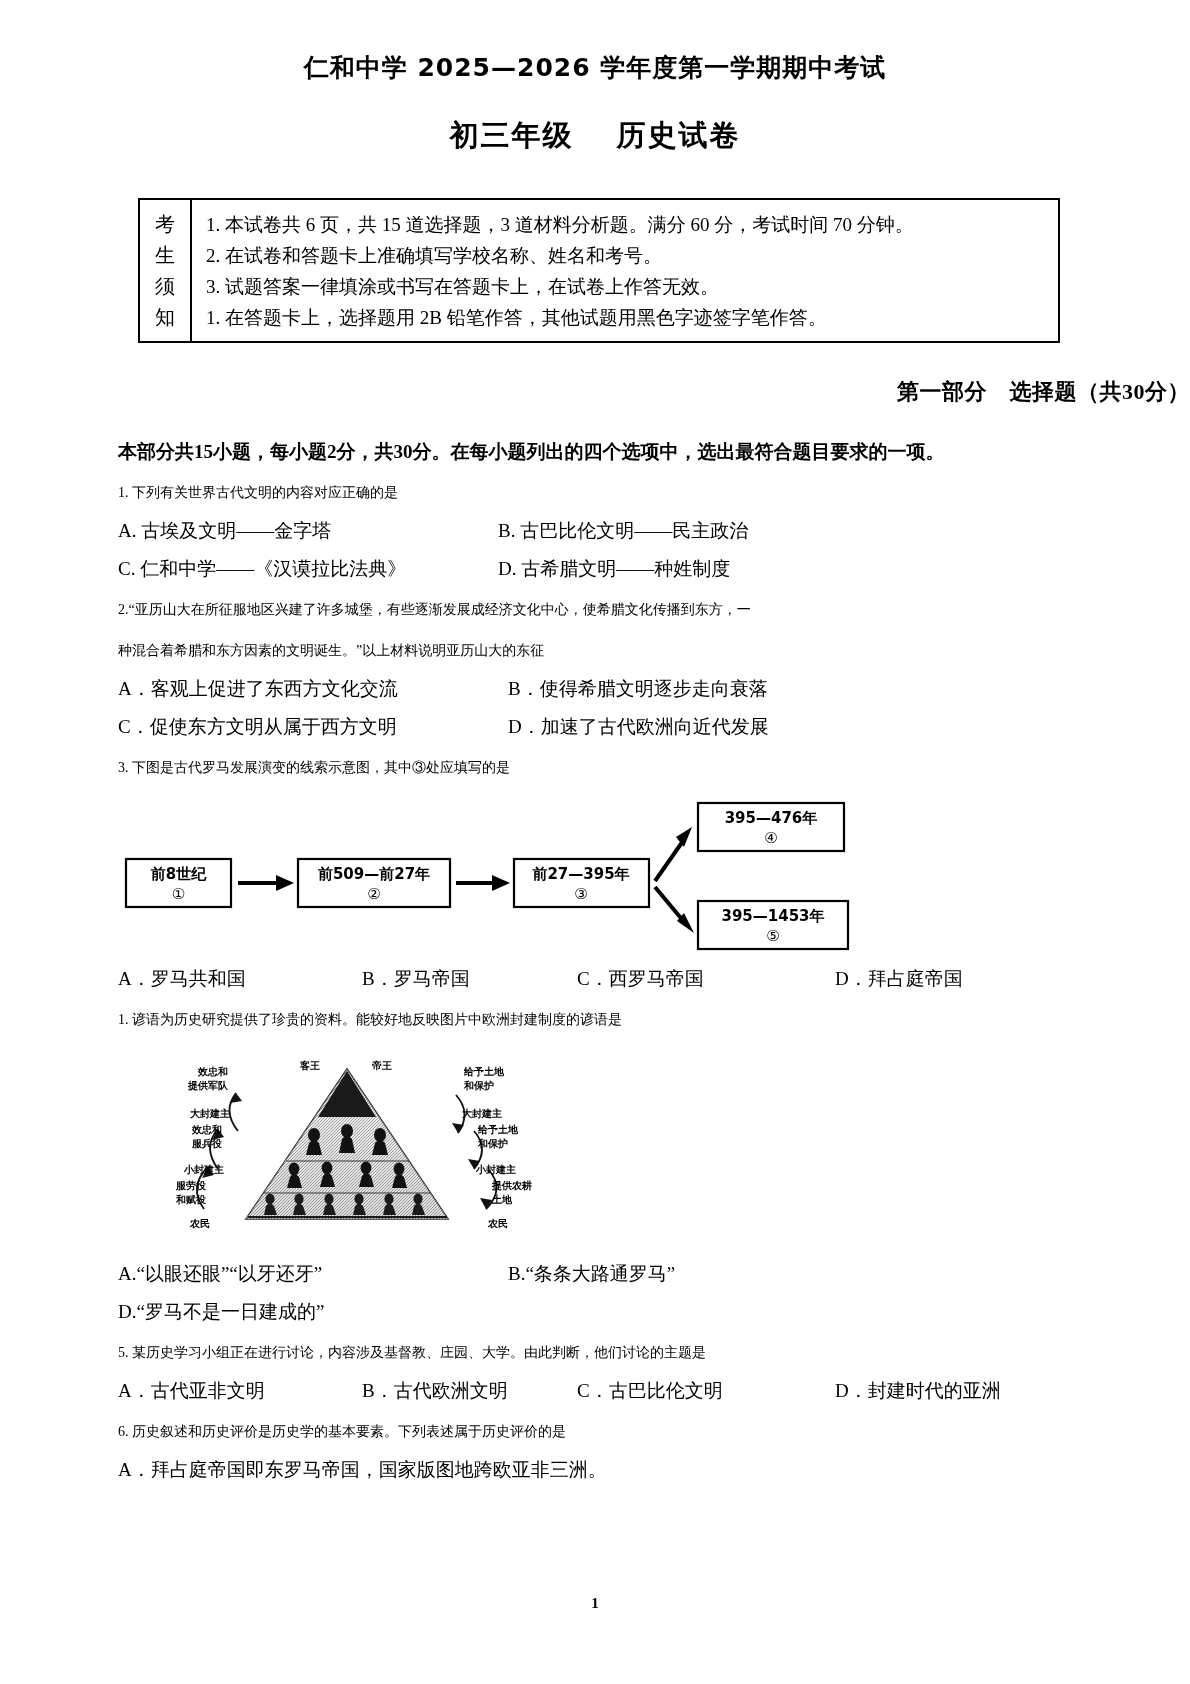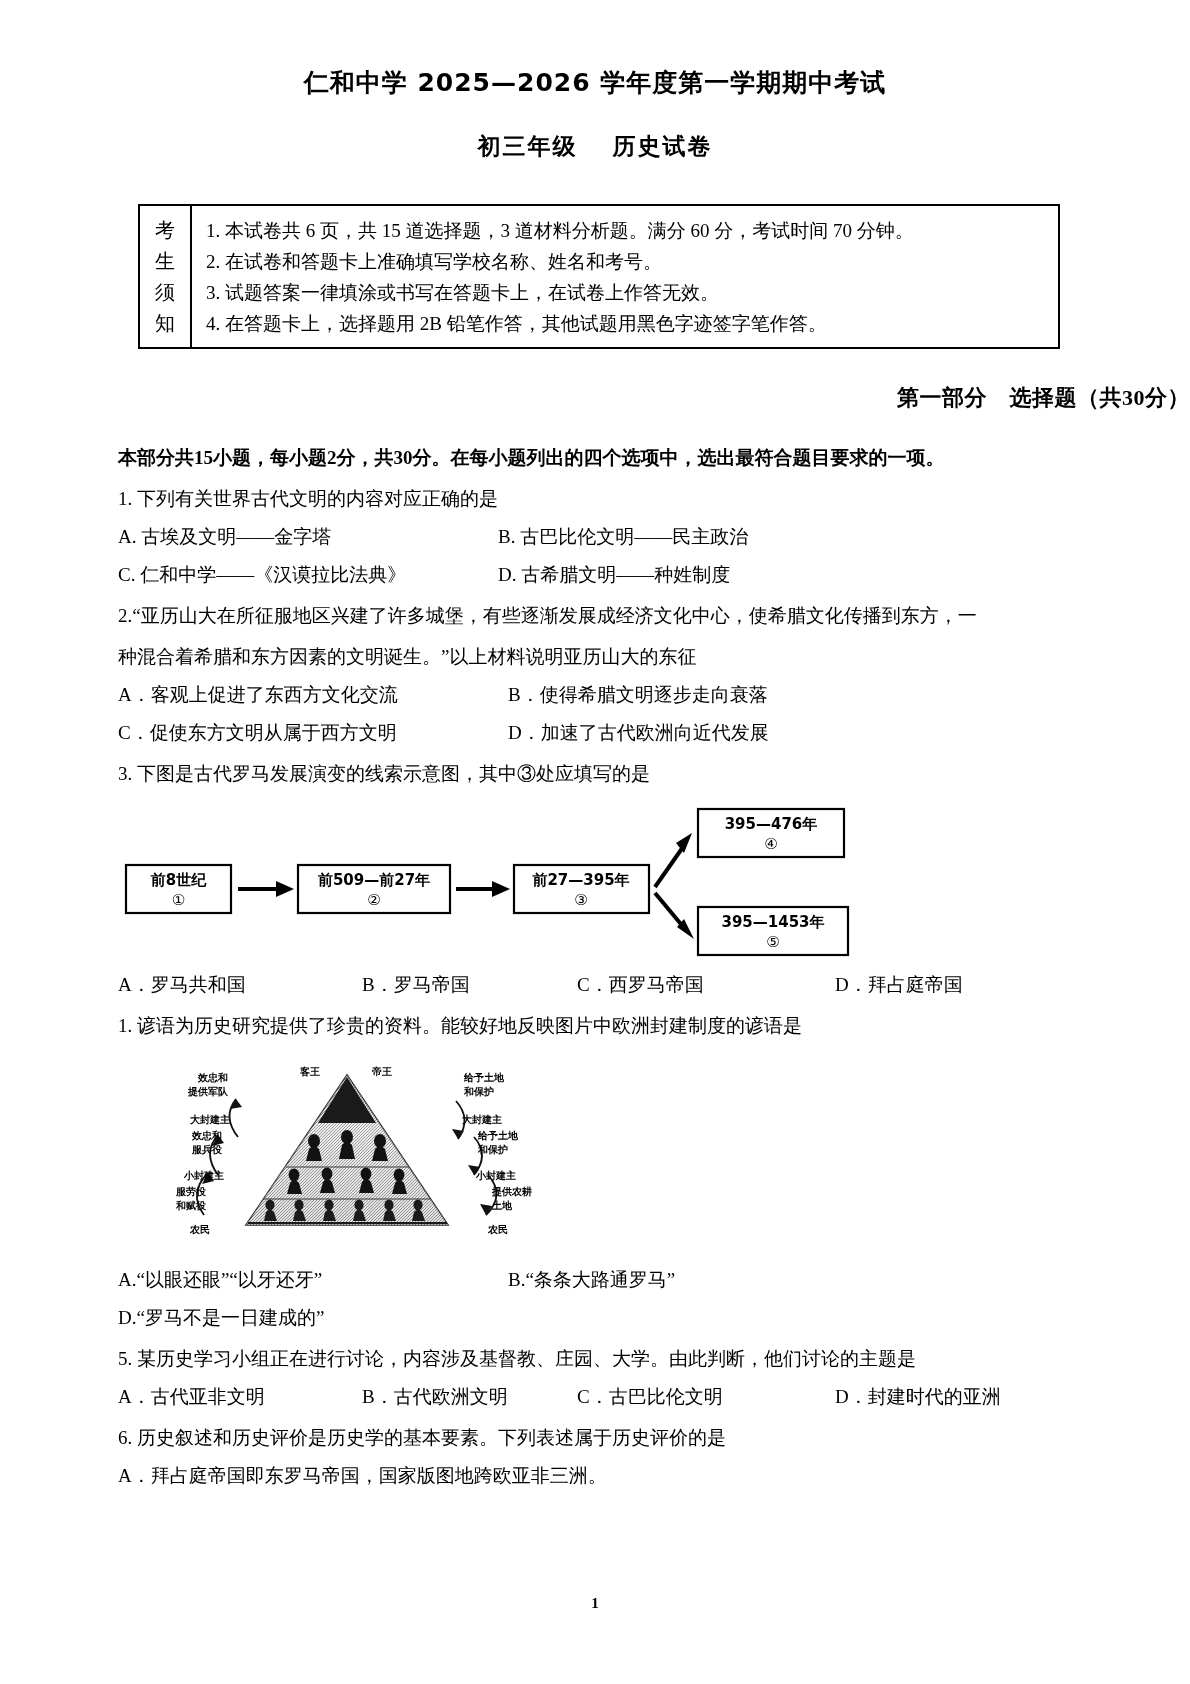--- a/index.html
+++ b/index.html
@@ -13,27 +13,27 @@
   .page { position:relative; width:1190px; height:1684px; padding:0; }
 
   
   .title-main {
     text-align:center;
     font-family:"DejaVu Sans","Liberation Sans",sans-serif;
     font-weight:bold;
     font-size:25px;
     letter-spacing:1px;
     margin:0;
-    padding-top:66px;
+    padding-top:51px;
   }
   .title-sub {
     text-align:center;
     font-family:"DejaVu Sans","Liberation Sans",sans-serif;
     font-weight:bold;
-    font-size:23px;
+    font-size:29px;
     letter-spacing:2px;
     margin:0;
     padding-top:32px;
   }
 
   
   .notice {
     margin:42px 130px 0 138px;
     border:2px solid #000;
     display:flex;
@@ -79,21 +79,21 @@
 
   
   .content { padding:0 118px 0 118px; }
   .lead {
     font-weight:bold;
     font-size:19px;
     margin:30px 0 0 0;
     line-height:30px;
   }
   .qstem {
-    font-size:19px;
+    font-size:14px;
     margin:10px 0 0 0;
     line-height:31px;
   }
   .opts {
     display:flex;
     font-size:19px;
     margin:7px 0 0 0;
     line-height:31px;
   }
   .opts .o { }
@@ -135,21 +135,21 @@
     <div class="notice-left">
       <span>考</span>
       <span>生</span>
       <span>须</span>
       <span>知</span>
     </div>
     <div class="notice-right">
       <p>1. 本试卷共 6 页，共 15 道选择题，3 道材料分析题。满分 60 分，考试时间 70 分钟。</p>
       <p>2. 在试卷和答题卡上准确填写学校名称、姓名和考号。</p>
       <p>3. 试题答案一律填涂或书写在答题卡上，在试卷上作答无效。</p>
-      <p>4. 在答题卡上，选择题用 2B 铅笔作答，其他试题用黑色字迹签字笔作答。</p>
+      <p>1. 在答题卡上，选择题用 2B 铅笔作答，其他试题用黑色字迹签字笔作答。</p>
     </div>
   </div>
 
   <div class="part-heading">第一部分　选择题（共30分）</div>
 
   <div class="content">
 
     <p class="lead">本部分共15小题，每小题2分，共30分。在每小题列出的四个选项中，选出最符合题目要求的一项。</p>
 
     <p class="qstem">1. 下列有关世界古代文明的内容对应正确的是</p>

